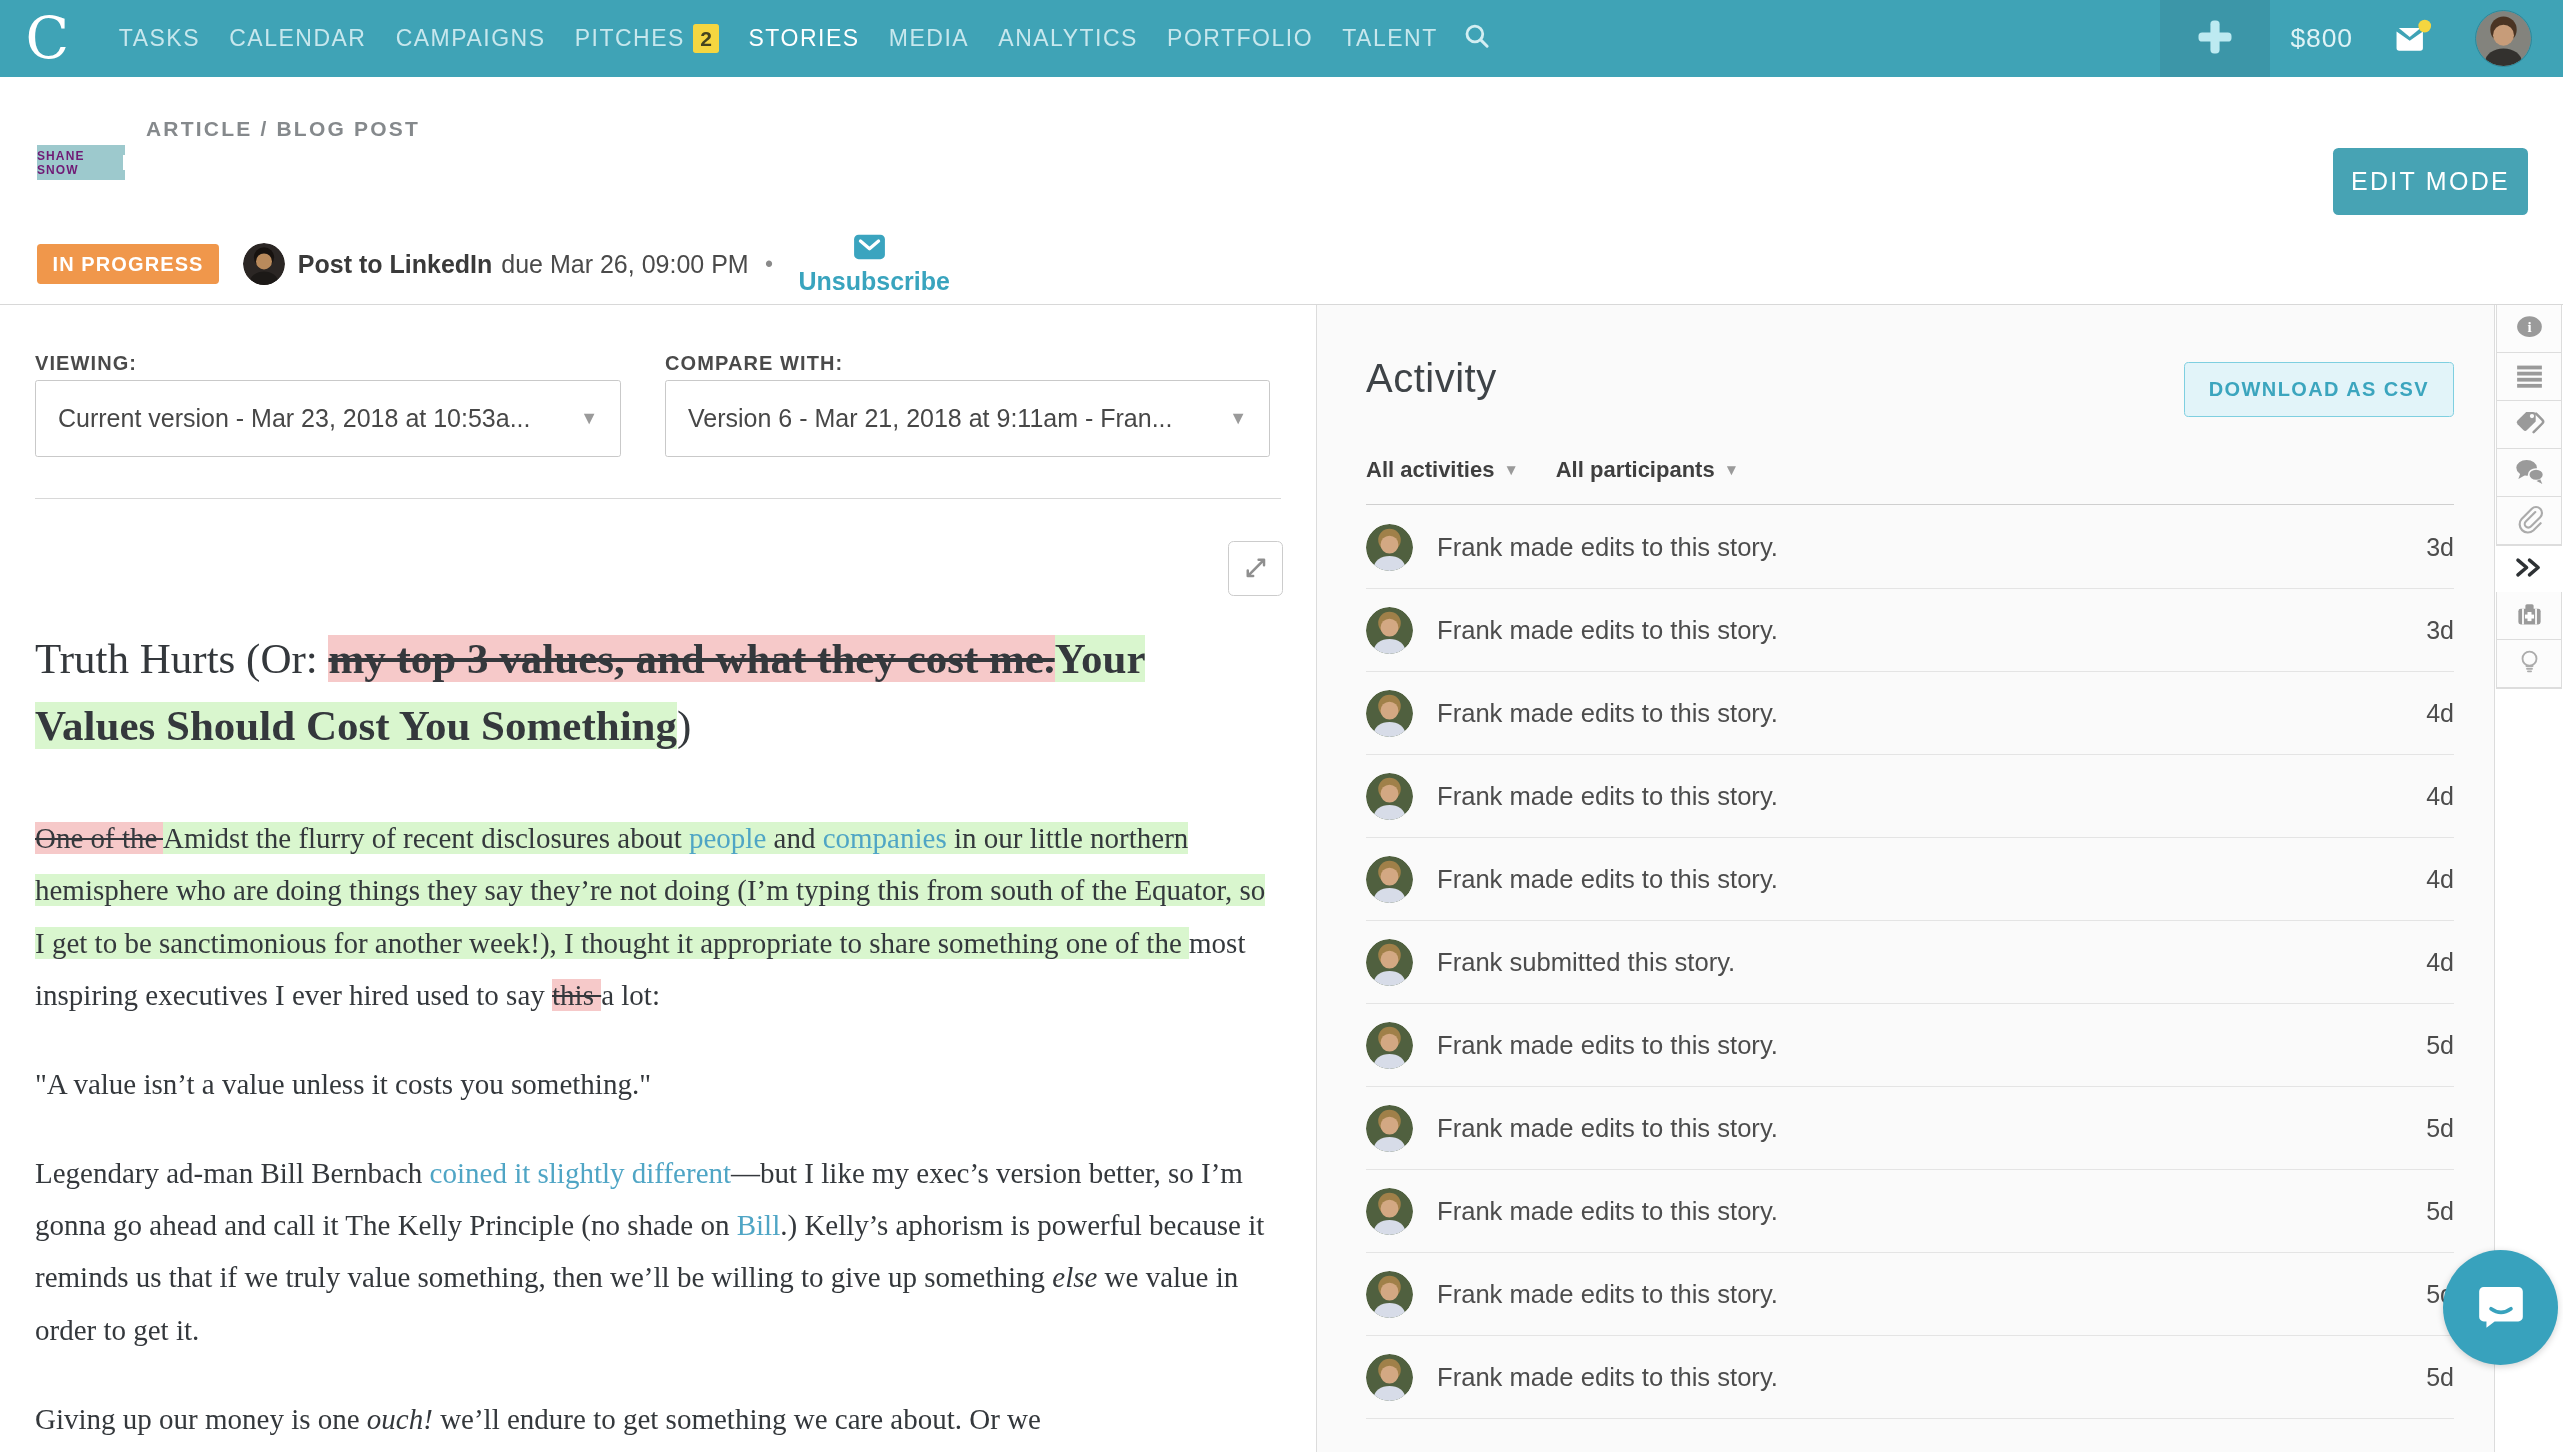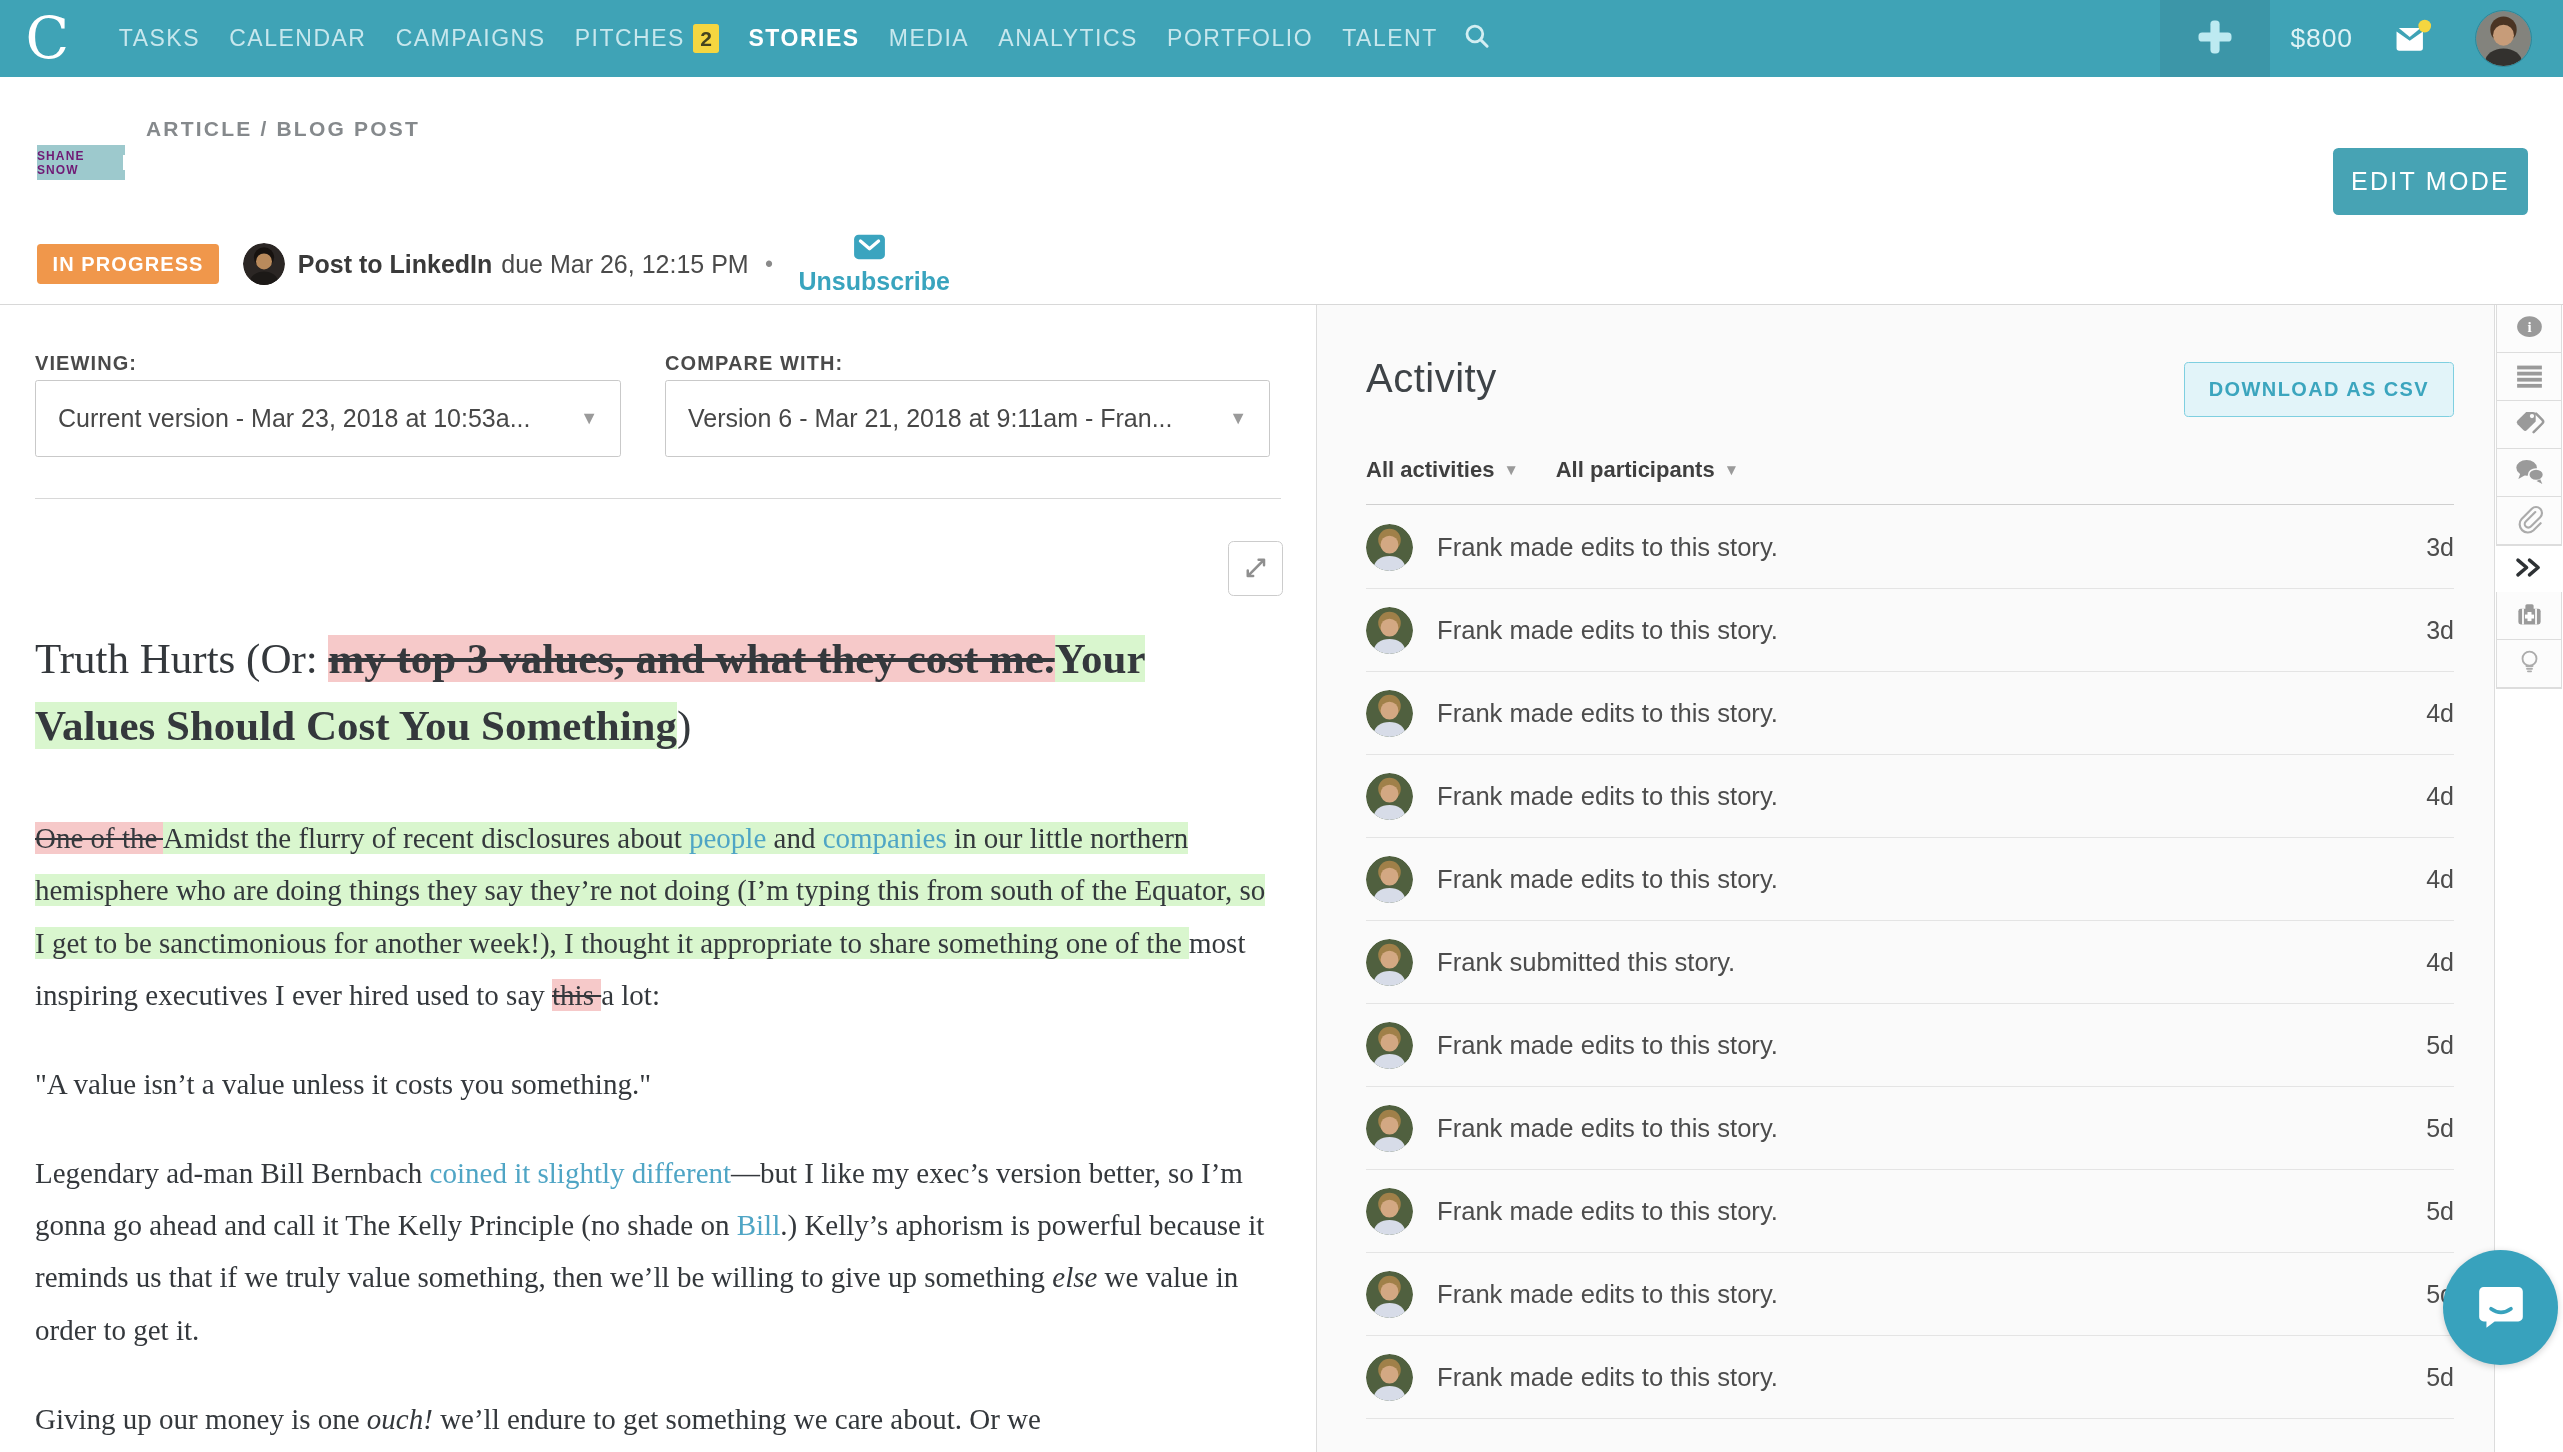--- a/index.html
+++ b/index.html
@@ -4,21 +4,21 @@
 <style>
   html,body{margin:0;padding:0;background:#fff;}
   #app{position:relative;width:2563px;height:1452px;overflow:hidden;background:#fff;
        font-family:"Liberation Sans",sans-serif;-webkit-font-smoothing:antialiased;}
 
   
   .nav{position:absolute;left:0;top:0;width:2563px;height:77px;background:#3FA3B6;display:flex;align-items:center;}
   .logo{color:#fff;font-size:57px;font-weight:400;margin-left:25.6px;line-height:77px;font-family:"DejaVu Serif",serif;cursor:pointer;}
   .nav-items{display:flex;align-items:center;margin-left:35px;}
   .nav-item{color:#C7E7ED;font-size:23px;letter-spacing:1.5px;padding:0 14.6px;cursor:pointer;display:flex;align-items:center;}
-  .nav-item.active{color:#fff;font-weight:700;justify-content:center;}
+  .nav-item.active{color:#fff;font-weight:400;justify-content:center;}
   .nav-badge{background:#F5D640;color:#45441f;font-size:21px;font-weight:700;border-radius:2.7px;padding:2.7px 7.3px;margin-left:8.2px;letter-spacing:0;}
   .nav-search{margin-left:7.3px;cursor:pointer;display:flex;align-items:center;}
   .nav-right{position:absolute;right:0;top:0;height:77px;display:flex;align-items:center;}
   .plus-block{width:110px;height:77px;background:#3C96A8;display:flex;align-items:center;justify-content:center;cursor:pointer;}
   .balance{color:#DFF3F6;font-size:26.5px;letter-spacing:0.9px;margin:0 38px 0 20px;cursor:pointer;}
   .nav-mail{margin-right:42px;position:relative;cursor:pointer;}
   .avatar-nav{width:55px;height:55px;border-radius:50%;overflow:hidden;margin-right:31px;cursor:pointer;border:1.8px solid #2f8799;}
 
   
   .header{position:absolute;left:0;top:77px;width:2563px;height:227px;background:#fff;border-bottom:0.9px solid #D8D8D8;}
@@ -180,21 +180,21 @@
               </clipPath>
             </defs>
             <g clip-path="url(#cptask)">
               <rect width="100" height="100" fill="#2B2624"></rect>
               <circle cx="50" cy="34" r="24" fill="#17120F"></circle>
               <circle cx="50" cy="44" r="19" fill="#B98A5C"></circle>
               <ellipse cx="50" cy="92" rx="33" ry="24" fill="#1C1917"></ellipse>
             </g>
           </svg></span>
       <span class="task-bold">Post to LinkedIn</span>
-      <span class="task-due">due Mar 26, 12:15 PM</span>
+      <span class="task-due">due Mar 26, 09:00 PM</span>
       <span class="dot-sep">•</span>
       <span class="unsub">
         <span>
           <svg width="33" height="29" viewBox="0 0 36 32">
               <rect x="1" y="3" width="34" height="27" rx="5" fill="#3AA4BF"></rect>
               <path d="M8 10 l10 8.5 L28 10" stroke="#fff" stroke-width="3.6" fill="none" stroke-linecap="round" stroke-linejoin="round"></path>
             </svg>
         </span>
         <span class="txt">Unsubscribe</span>
       </span>

